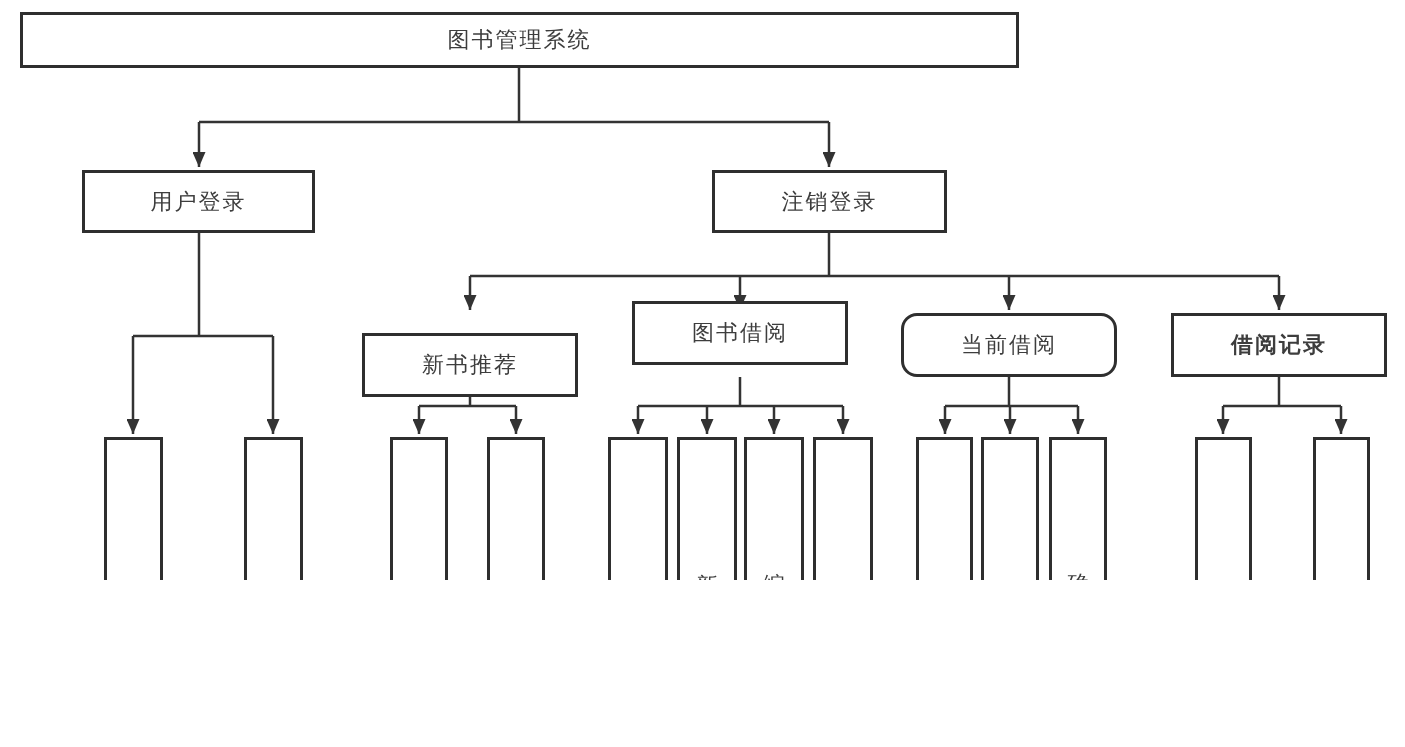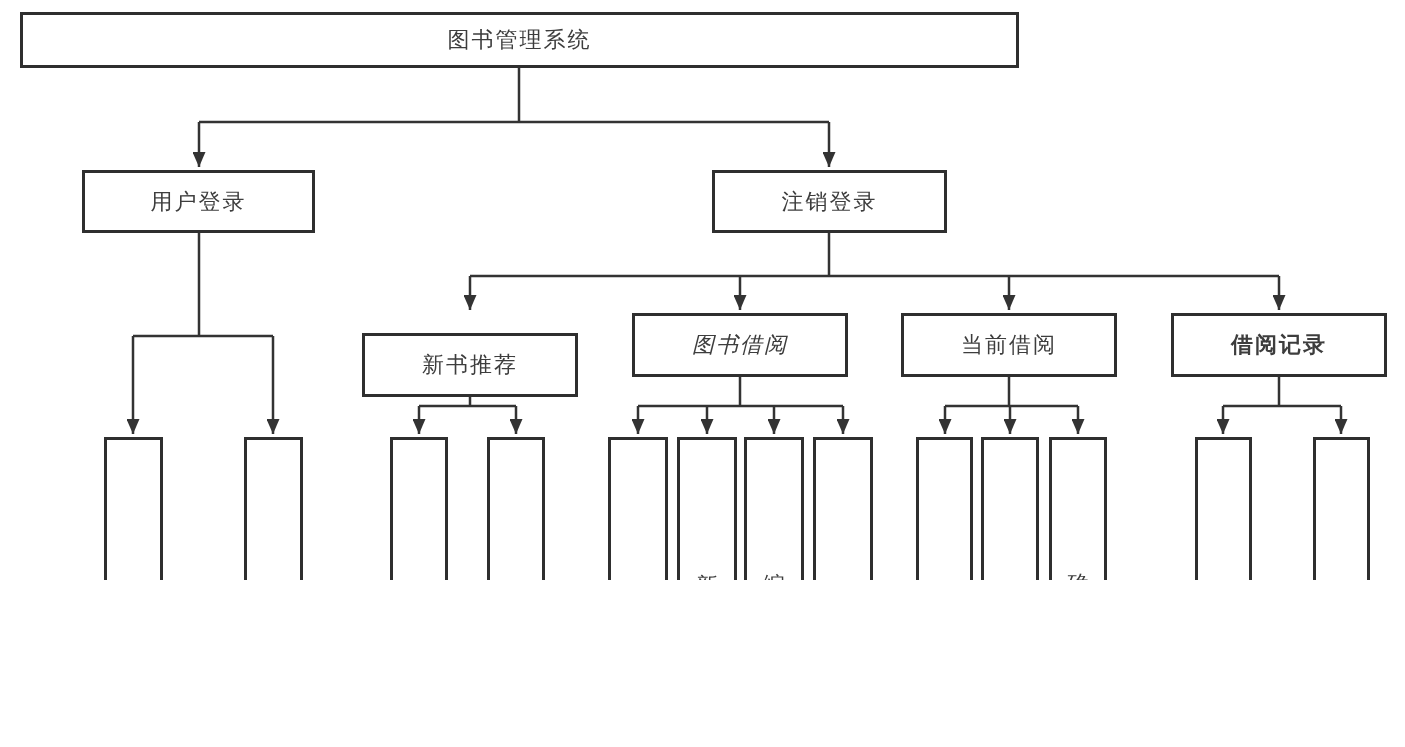--- a/index.html
+++ b/index.html
@@ -105,24 +105,24 @@
   <div class="node" style="left:82px; top:170px; width:233px; height:63px;">
     <span class="h-label">用户登录</span>
   </div>
   <div class="node" style="left:712px; top:170px; width:235px; height:63px;">
     <span class="h-label">注销登录</span>
   </div>
 
   <div class="node" style="left:362px; top:297px; width:216px; height:64px;margin-top:36px;">
     <span class="h-label">新书推荐</span>
   </div>
-  <div class="node" style="left:632px; top:313px; width:216px; height:64px;font-style:italic;">
+  <div class="node" style="left:632px; top:301px; width:216px; height:64px;">
     <span class="h-label">图书借阅</span>
   </div>
-  <div class="node" style="left:901px; top:313px; width:216px; height:64px;">
+  <div class="node" style="left:901px; top:313px; width:216px; height:64px;border-radius:16px;">
     <span class="h-label">当前借阅</span>
   </div>
   <div class="node" style="left:1171px; top:313px; width:216px; height:64px;font-weight:bold;">
     <span class="h-label">借阅记录</span>
   </div>
 
   <div class="node" style="left:104px; top:437px; width:59px; height:298px;">
     <span class="v-label">用户登录</span>
   </div>
   <div class="node" style="left:244px; top:437px; width:59px; height:298px;">

